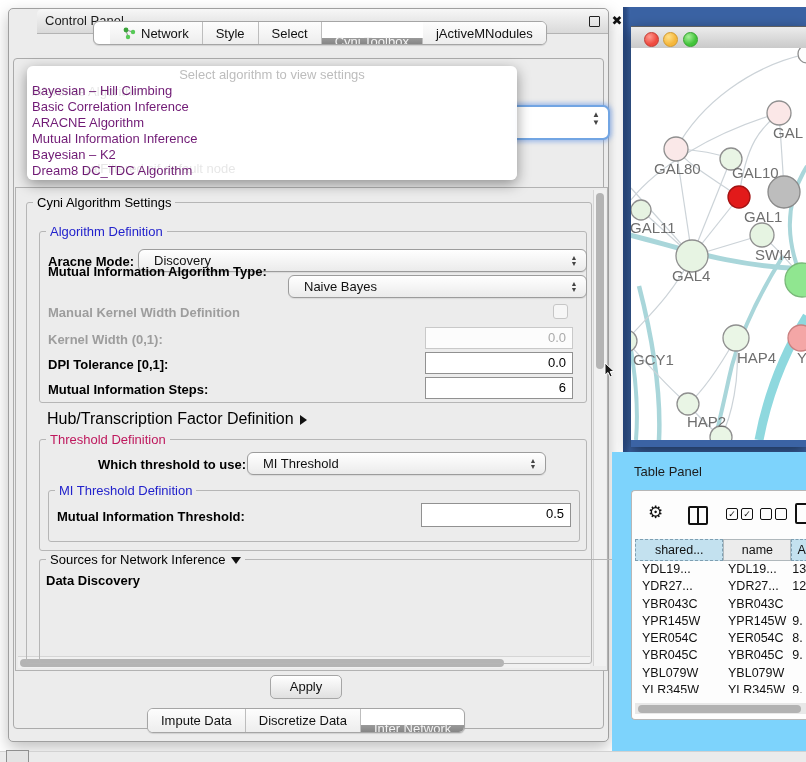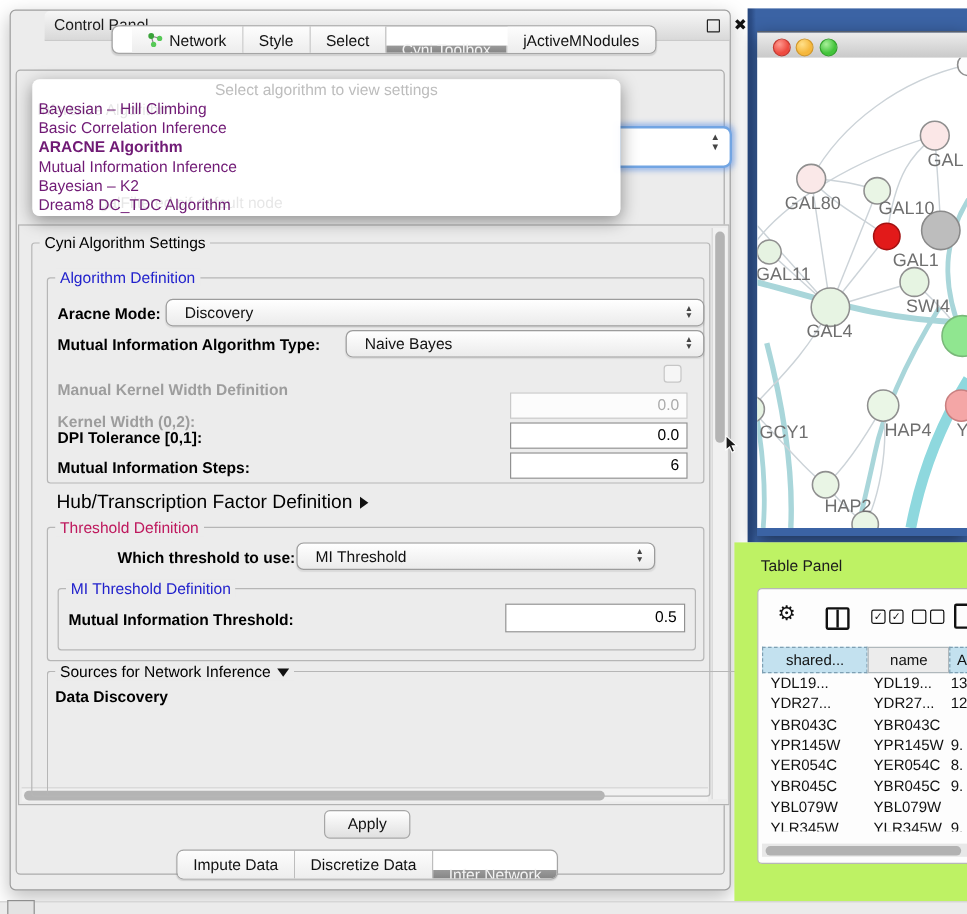--- a/index.html
+++ b/index.html
@@ -36,21 +36,21 @@
   #settings-vsb .thumb{position:absolute;left:1.5px;top:3px;width:8px;height:176px;background:#b4b4b4;border-radius:5px;}
   #settings-hsb{left:2px;bottom:2px;width:572px;height:11px;background:#f1f1f1;border-top:1px solid #d5d5d5;}
   #settings-hsb .thumb{position:absolute;left:2px;top:1.5px;width:484px;height:8px;background:#b4b4b4;border-radius:5px;}
 
   .group{position:absolute;border:1px solid #b6b6b6;border-radius:3px;}
   .group-title{position:absolute;top:-8px;left:6px;background:#ececec;padding:0 4px;font-size:13px;color:#000;white-space:nowrap;}
   .gt-blue{color:#2222cc;}
   .gt-green{color:#be185d;}
 
   .flabel{position:absolute;font-size:13px;font-weight:bold;color:#000;white-space:nowrap;}
-  .flabel.dis{color:#9d9d9d;margin-top:12px;}
+  .flabel.dis{color:#9d9d9d;}
   .combo{position:absolute;background:linear-gradient(#ffffff,#ebebeb);border:1px solid #9c9c9c;border-radius:6px;
     font-size:13px;color:#111;line-height:21px;padding-left:15px;box-shadow:0 1px 1px rgba(0,0,0,.08);}
   .combo .arrows{position:absolute;right:6px;top:0;bottom:0;width:12px;display:flex;flex-direction:column;
     align-items:center;justify-content:center;color:#444;font-size:7px;line-height:6px;}
   .field{position:absolute;background:#fff;border:1px solid #919191;font-size:13px;color:#000;
     text-align:right;padding-right:6px;line-height:20px;}
   .field.dis{border-color:#c9c9c9;color:#ababab;background:#fcfcfc;}
   .cbox{position:absolute;width:13px;height:13px;border:1px solid #c6c6c6;border-radius:3px;background:#f6f6f6;}
 
   #attr-list{left:34px;top:570px;width:506px;height:74px;background:#3d6bd5;overflow:hidden;}
@@ -59,21 +59,21 @@
   #attr-vsb .thumb{position:absolute;left:1px;top:0;width:7px;height:66px;background:#9a9a9a;border-radius:4px;border:1px solid #7d7d7d;}
 
   #apply-btn{left:261px;top:666px;width:70px;height:22px;background:linear-gradient(#ffffff,#e0e0e0);
     border:1px solid #a6a6a6;border-radius:5px;font-size:13px;color:#111;text-align:center;line-height:21px;}
 
   
   #algo-popup{left:18px;top:57px;width:490px;height:114px;background:rgba(255,255,255,.97);
     border-radius:6px;box-shadow:0 4px 14px rgba(0,0,0,.4);z-index:30;}
   #algo-prompt{height:17px;text-align:center;font-size:13px;color:#bdbdbd;line-height:17px;}
   .algo-item{font-size:13px;color:#701a75;line-height:16.1px;padding-left:5px;white-space:nowrap;}
-  .algo-item.bold{font-weight:bold;}
+  .algo-item.bold{font-weight:normal;}
   .ghost{position:absolute;font-size:13px;color:rgba(80,80,80,.14);white-space:nowrap;z-index:31;pointer-events:none;}
 
   
   #algo-combo-frag{left:506px;top:96px;width:91px;height:31px;background:#fff;border:2px solid #72a5e3;
     border-radius:0 7px 7px 0;box-shadow:0 0 4px 2px rgba(100,150,230,.55);z-index:20;}
   #algo-combo-frag .arrows{position:absolute;right:8px;top:4px;color:#444;font-size:8px;line-height:8px;text-align:center;}
 
   .tri{display:inline-block;width:0;height:0;vertical-align:middle;}
   .tri-right{border-left:7px solid #111;border-top:5px solid transparent;border-bottom:5px solid transparent;margin-left:6px;}
   .tri-down{border-top:7px solid #111;border-left:5px solid transparent;border-right:5px solid transparent;margin-left:5px;}
@@ -84,21 +84,21 @@
   #net-window{left:8px;top:3px;width:175px;height:421px;box-shadow:0 5px 14px rgba(0,0,0,.5);margin-top:16px;}
   #net-titlebar{left:0;top:0;right:0;height:22px;background:linear-gradient(#ececec,#c8c8c8);
     border-top:1px solid #5f5f5f;border-bottom:1px solid #9a9a9a;}
   .tl{position:absolute;top:4.5px;width:13px;height:13px;border-radius:50%;}
   #tl-red{left:13px;background:radial-gradient(circle at 35% 30%,#ff9a90,#ee4b40 60%);border:1px solid #c23b33;}
   #tl-yellow{left:32px;background:radial-gradient(circle at 35% 30%,#ffe08a,#f5b73c 60%);border:1px solid #d2992c;}
   #tl-green{left:52px;background:radial-gradient(circle at 35% 30%,#a8f09a,#43c43b 60%);border:1px solid #35a32f;}
   #net-canvas{left:0;top:22px;width:175px;height:392px;background:#fff;overflow:hidden;}
 
   
-  #table-region{left:612px;top:452px;width:194px;height:310px;background:#bef264;}
+  #table-region{left:612px;top:452px;width:194px;height:310px;background:#7dd3fc;}
   #table-panel-title{left:22px;top:12px;font-size:13px;color:#1c1c1c;}
   #table-card{left:19px;top:38px;width:180px;height:228px;background:#fdfdfd;border:1px solid #b7b7b7;border-radius:4px 0 0 4px;border-right:none;}
   .tb-ico{position:absolute;top:15px;color:#111;}
   #ico-gear{left:16px;font-size:17px;top:11px;}
   #ico-cols{left:56px;width:16px;height:15px;border:2px solid #111;border-radius:2px;}
   #ico-cols:before{content:"";position:absolute;left:6.5px;top:0;bottom:0;width:2px;background:#111;}
   .pairbox{display:flex;gap:3px;}
   #ico-checked{left:94px;top:17px;}
   #ico-unchecked{left:128px;top:17px;}
   .minibox{width:10px;height:10px;border:1.5px solid #111;border-radius:2px;font-size:9px;line-height:10px;text-align:center;color:#111;}
@@ -178,30 +178,30 @@
 
         <div class="group" style="left:12px;top:28px;width:546px;height:170px;">
           <span class="group-title gt-blue">Algorithm Definition</span>
 
           <div class="flabel" style="left:8px;top:22px;">Aracne Mode:</div>
           <div class="combo" style="left:98px;top:17px;width:432px;height:21px;">
             <span>Discovery</span>
             <span class="arrows">▲<br>▼</span>
           </div>
 
-          <div class="flabel" style="left:8px;top:48px;">Mutual Information Algorithm Type:</div>
+          <div class="flabel" style="left:8px;top:32px;">Mutual Information Algorithm Type:</div>
           <div class="combo" style="left:248px;top:43px;width:282px;height:21px;">
             <span>Naive Bayes</span>
             <span class="arrows">▲<br>▼</span>
           </div>
 
           <div class="flabel dis" style="left:8px;top:73px;">Manual Kernel Width Definition</div>
           <div class="cbox" style="left:513px;top:72px;"></div>
 
-          <div class="flabel dis" style="left:8px;top:100px;">Kernel Width (0,2):</div>
+          <div class="flabel dis" style="left:8px;top:100px;">Kernel Width (0,1):</div>
           <div class="field dis" style="left:385px;top:95px;width:140px;height:20px;">0.0</div>
 
           <div class="flabel" style="left:8px;top:125px;">DPI Tolerance [0,1]:</div>
           <div class="field" style="left:385px;top:120px;width:140px;height:20px;">0.0</div>
 
           <div class="flabel" style="left:8px;top:150px;">Mutual Information Steps:</div>
           <div class="field" style="left:385px;top:145px;width:140px;height:20px;">6</div>
         </div>
 
         <div class="flabel" style="left:20px;top:207px;font-weight:normal;font-size:16px;">

